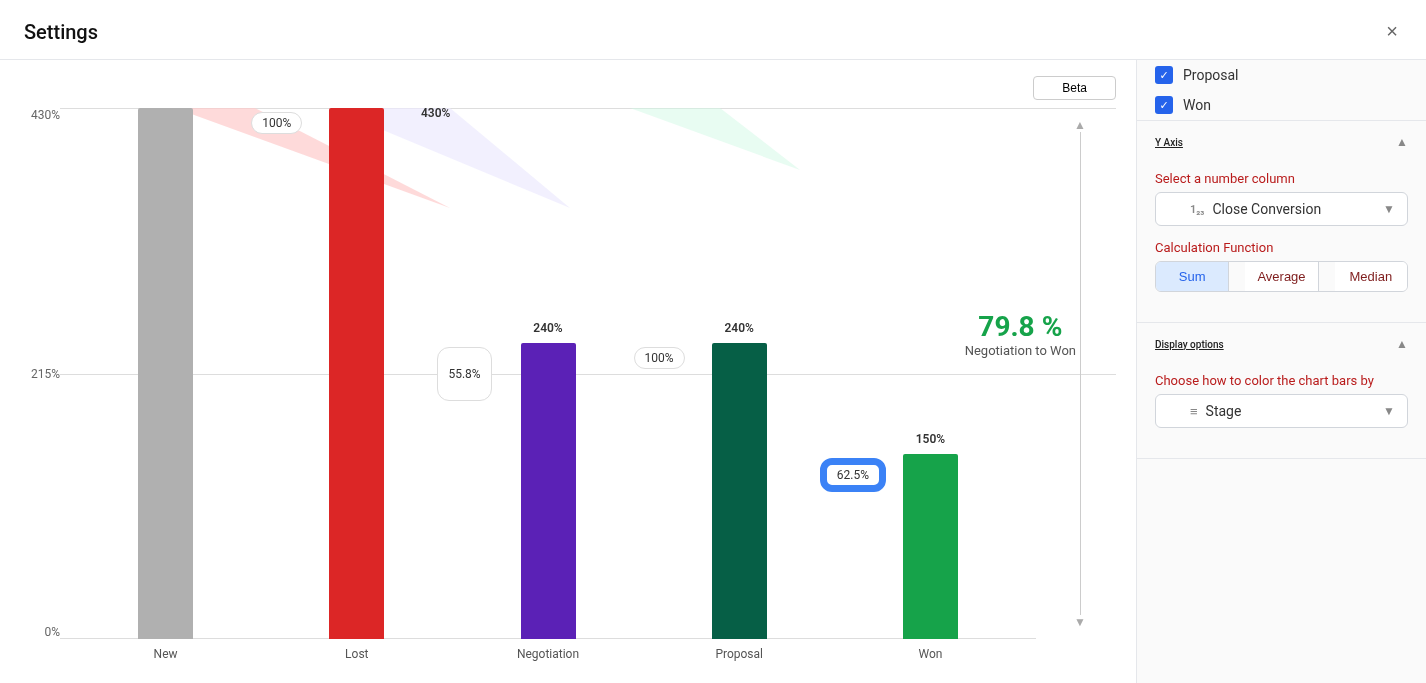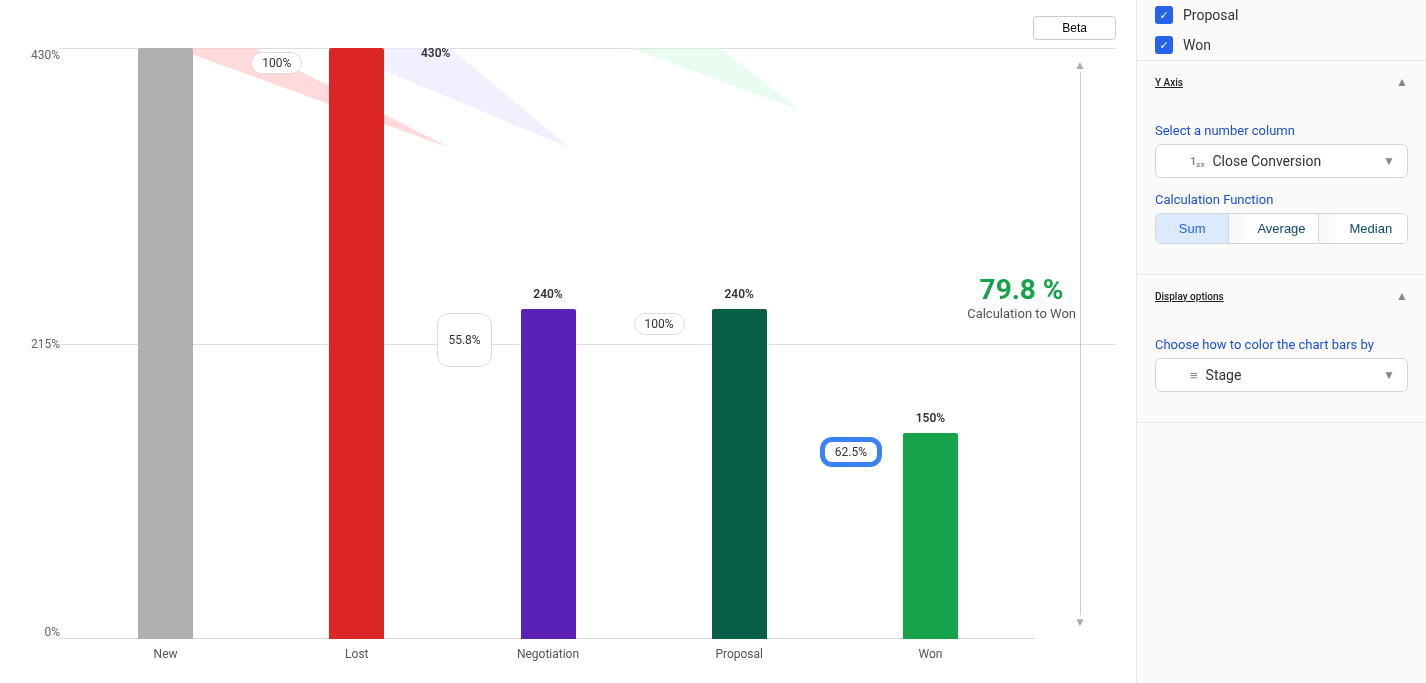--- a/index.html
+++ b/index.html
@@ -33,35 +33,39 @@
     .chevron { font-size: 12px; color: #888; }
 
     .section-body { padding: 8px 18px 16px; }
 
     .checkbox-row { display: flex; align-items: center; gap: 10px; padding: 6px 18px; }
     .checkbox { width: 18px; height: 18px; border-radius: 3px; background: #2563eb; display: flex; align-items: center; justify-content: center; flex-shrink: 0; }
     .checkbox-check { color: white; font-size: 11px; }
     .checkbox-label { font-size: 14px; color: #333; }
 
     .form-group { margin-bottom: 14px; }
-    .form-label { font-size: 13px; color: #1d4ed8; margin-bottom: 6px; margin-top: 12px; }
+    .form-label { font-size: 13px; color: #b91c1c; margin-bottom: 6px; }
 
     .select-box { display: flex; align-items: center; justify-content: space-between; border: 1px solid #d1d5db; border-radius: 6px; padding: 8px 12px; background: #fff; cursor: pointer; font-size: 14px; color: #333; }
     .select-left { display: flex; align-items: center; gap: 8px; margin-left: 22px; }
 
     .calc-buttons { display: flex; gap: 16px; border: 1px solid #d1d5db; border-radius: 6px; overflow: hidden; }
-    .calc-btn { flex: 1; padding: 7px 0; font-size: 13px; background: #fff; border: none; cursor: pointer; color: #0c4a6e; border-right: 1px solid #d1d5db; }
+    .calc-btn { flex: 1; padding: 7px 0; font-size: 13px; background: #fff; border: none; cursor: pointer; color: #7f1d1d; border-right: 1px solid #d1d5db; }
     .calc-btn:last-child { border-right: none; }
     .calc-btn.active { background: #dbeafe; color: #2563eb; font-weight: 500; }
   </style>
 </head>
 <body>
 
 <div class="page">
 
+  <div class="header">
+    <span class="header-title">Settings</span>
+    <button class="close-btn">×</button>
+  </div>
 
   <div class="content">
 
     <div class="chart-area">
       <button class="beta-btn">Beta</button>
 
       <div class="chart-container">
 
         <div class="y-axis">
           <span class="y-label">430%</span>
@@ -112,35 +116,35 @@
               <div style="position:absolute;top:calc(44.2% - 22px);font-size:12px;font-weight:600;color:#333;">240%</div>
 
               <div style="position:absolute;top:calc(44.2% + 4px);left:-10px;background:white;border:1px solid #ddd;border-radius:12px;padding:3px 10px;font-size:12px;z-index:10;">100%</div>
               <div style="position:absolute;bottom:0;width:55px;height:55.8%;background:#065f46;border-radius:2px 2px 0 0;"></div>
               <div style="position:absolute;bottom:-22px;font-size:12px;color:#555;">Proposal</div>
             </div>
 
             <div style="flex:1;display:flex;flex-direction:column;align-items:center;position:relative;height:100%;">
               <div style="position:absolute;top:calc(65.1% - 22px);font-size:12px;font-weight:600;color:#333;">150%</div>
 
-              <div style="position:absolute;top:calc(65.1% + 4px);left:-15px;background:white;border:5px solid #3b82f6;border-radius:12px;padding:3px 10px;font-size:12px;z-index:10;">62.5%</div>
+              <div style="position:absolute;top:calc(65.1% + 4px);left:-15px;background:white;border:7px solid #3b82f6;border-radius:12px;padding:3px 10px;font-size:12px;z-index:10;">62.5%</div>
               <div style="position:absolute;bottom:0;width:55px;height:34.9%;background:#16a34a;border-radius:2px 2px 0 0;"></div>
               <div style="position:absolute;bottom:-22px;font-size:12px;color:#555;">Won</div>
             </div>
           </div>
 
           <div style="position:absolute;right:30px;top:10px;bottom:10px;display:flex;flex-direction:column;align-items:center;">
             <div style="color:#aaa;font-size:12px;">▲</div>
             <div style="flex:1;width:1px;background:#ccc;"></div>
             <div style="color:#aaa;font-size:12px;">▼</div>
           </div>
 
           <div style="position:absolute;right:40px;top:38%;text-align:center;">
             <div style="font-size:28px;font-weight:700;color:#16a34a;">79.8 %</div>
-            <div style="font-size:13px;color:#555;white-space:nowrap;">Calculation to Won</div>
+            <div style="font-size:13px;color:#555;white-space:nowrap;">Negotiation to Won</div>
           </div>
         </div>
       </div>
     </div>
 
     <div class="right-panel">
 
       <div class="panel-section">
         <div class="checkbox-row">
           <div class="checkbox">

